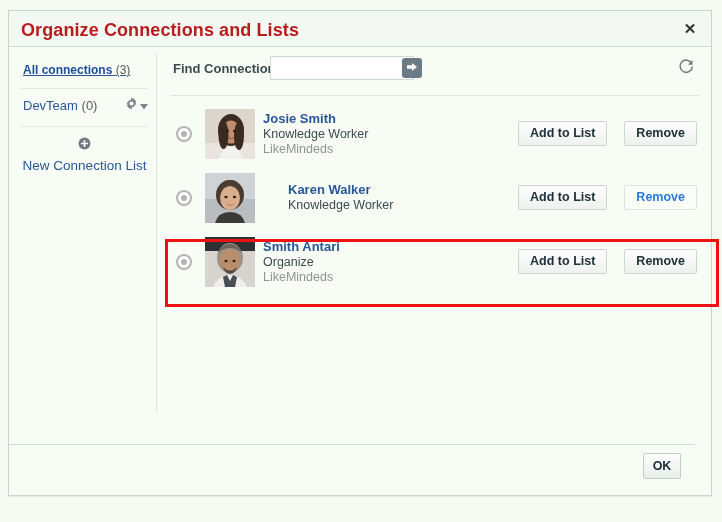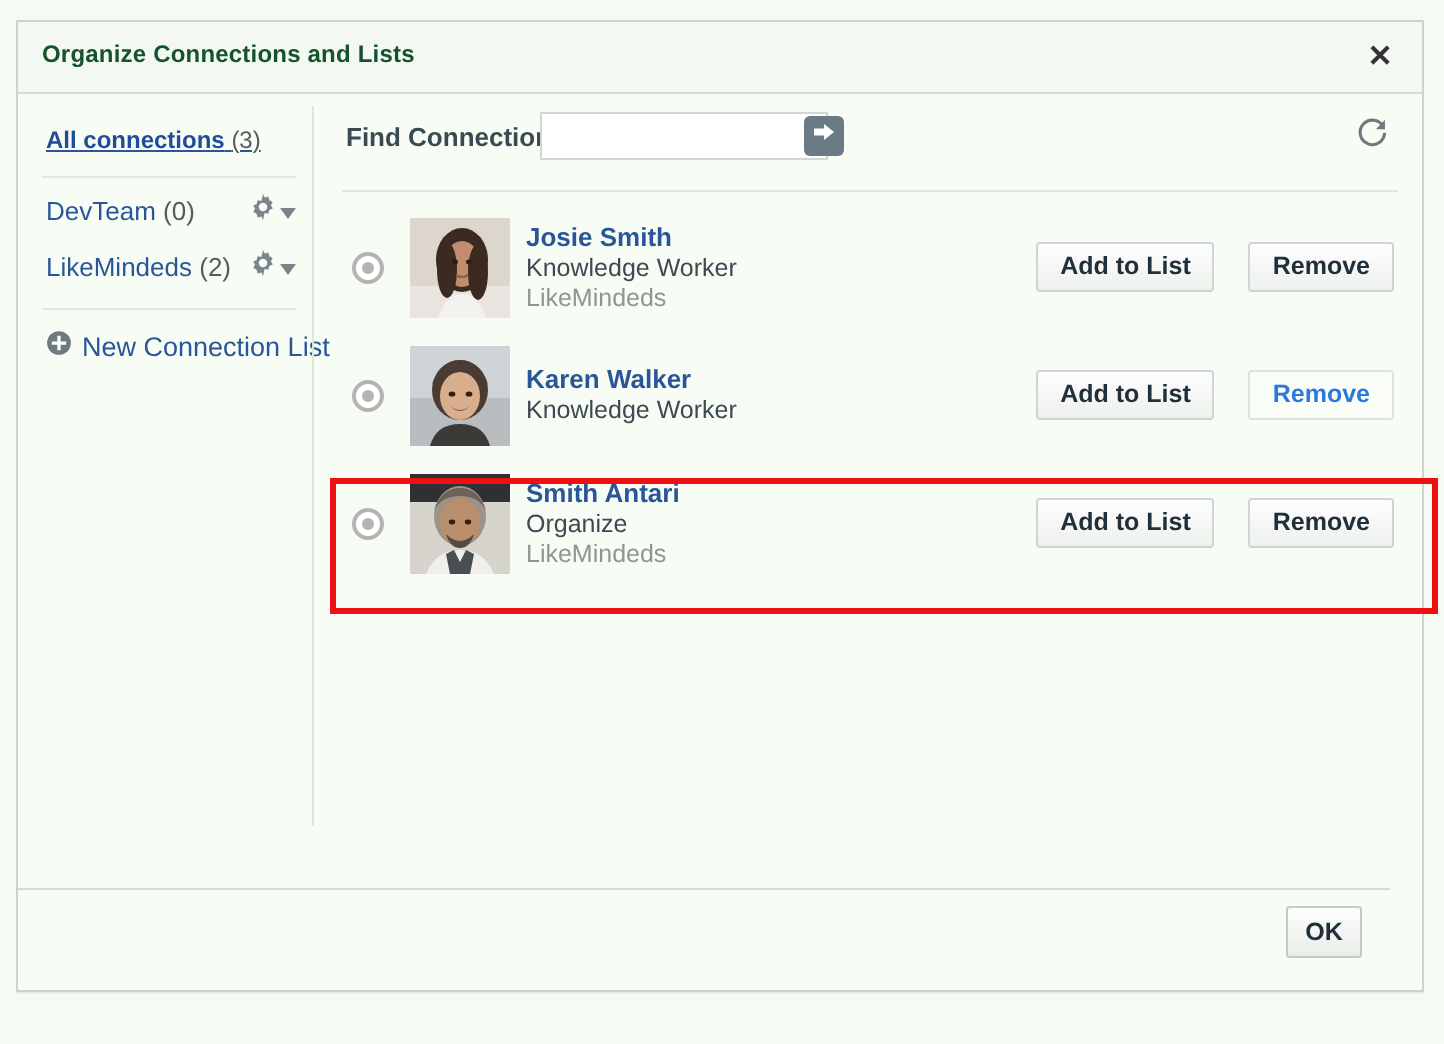--- a/index.html
+++ b/index.html
@@ -29,23 +29,23 @@
     position: relative;
     height: 36px;
     background: #f4f8f2;
     border-bottom: 1px solid #d2ddcd;
     box-sizing: border-box;
   }
   #dialog-title {
     position: absolute;
     left: 12px;
     top: 9px;
-    font-size: 12px;
+    font-size: 18px;
     font-weight: bold;
-    color: #14532d;
+    color: #b91c1c;
     letter-spacing: 0.1px;
   }
   #close-btn {
     position: absolute;
     right: 10px;
     top: 7px;
     width: 22px;
     height: 22px;
     line-height: 22px;
     text-align: center;
@@ -127,20 +127,21 @@
   .side-new {
     position: relative;
     padding: 6px 10px 6px 14px;
     font-size: 13.5px;
     color: #2a5699;
     cursor: pointer;
     white-space: nowrap;
     display: flex;
     align-items: center;
     gap: 5px;
+    flex-direction: column;
   }
 
   
   #main {
     position: absolute;
     left: 148px;
     top: 0;
     right: 0;
     height: 100%;
   }
@@ -255,21 +256,21 @@
   }
   .avatar svg { display: block; }
 
   .conn-info {
     position: absolute;
     left: 106px;
     top: 50%;
     margin-top: -23px;
     line-height: 15.5px;
   }
-  .conn-info.two-line { margin-top: -16px; }
+  .conn-info.two-line { margin-top: -16px; margin-left: 25px; }
   .conn-name {
     font-size: 13px;
     font-weight: bold;
     color: #2a5699;
     cursor: pointer;
     display: block;
   }
   .conn-title {
     font-size: 12.5px;
     color: #3d4a52;
@@ -377,37 +378,20 @@
             </svg>
           </span>
           <span class="caret-ico">
             <svg width="8" height="6" viewBox="0 0 8 6">
                 <path fill="#7b858c" d="M0 0h8L4 5.5z"></path>
               </svg>
           </span>
         </span>
       </div>
 
-      <div class="side-item">
-        <span class="nm">LikeMindeds</span>
-        <span class="cnt">(2)</span>
-        <span class="gear-wrap">
-          <span class="gear-ico">
-            <svg width="13" height="13" viewBox="0 0 16 16">
-              <path fill="#7b858c" d="M8 0l1 2.1 2.3-.5.6 2.3 2.1 1-1.1 2 1.1 2-2.1 1-.6 2.3-2.3-.5L8 16l-1-2.1-2.3.5-.6-2.3-2.1-1 1.1-2-1.1-2 2.1-1 .6-2.3 2.3.5z"></path>
-              <circle cx="8" cy="8" r="2.6" fill="#f7fdf4"></circle>
-            </svg>
-          </span>
-          <span class="caret-ico">
-            <svg width="8" height="6" viewBox="0 0 8 6">
-                <path fill="#7b858c" d="M0 0h8L4 5.5z"></path>
-              </svg>
-          </span>
-        </span>
-      </div>
 
       <div class="side-sep"></div>
 
       <div class="side-new">
         <span>
           <svg width="13" height="13" viewBox="0 0 16 16">
             <circle cx="8" cy="8" r="7.3" fill="#6f7a80"></circle>
             <path fill="#ffffff" d="M7 3.6h2v3.4h3.4v2H9v3.4H7V9H3.6V7H7z"></path>
           </svg>
         </span>

